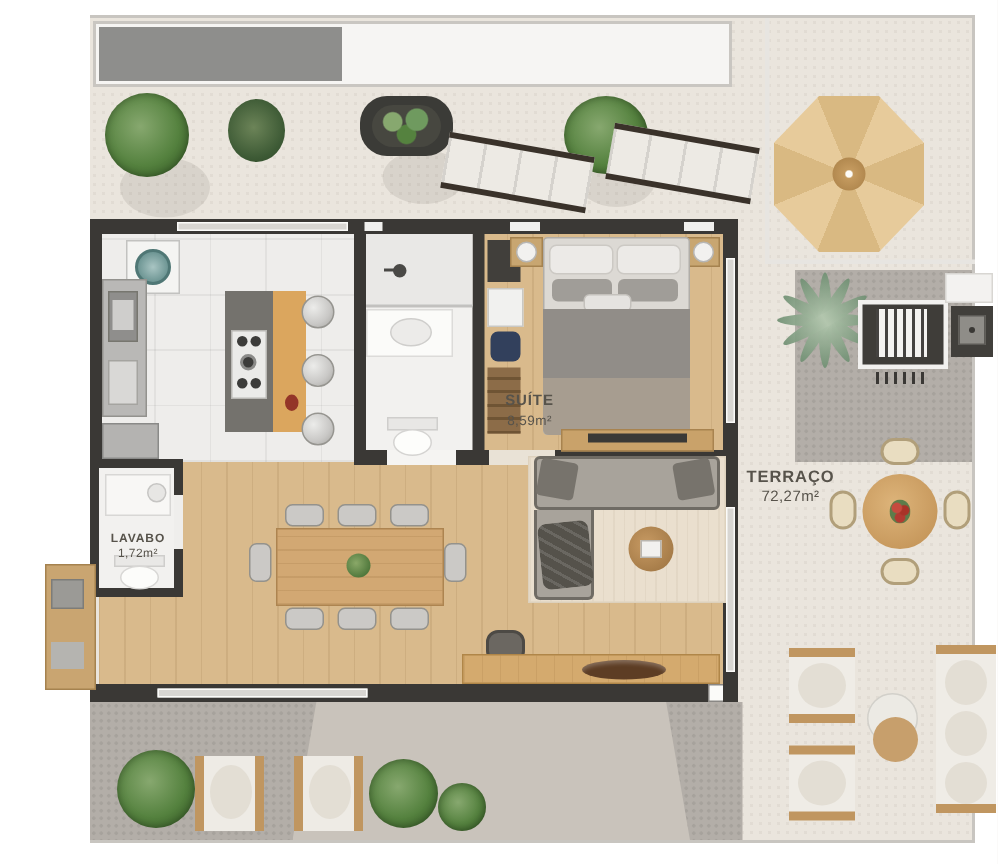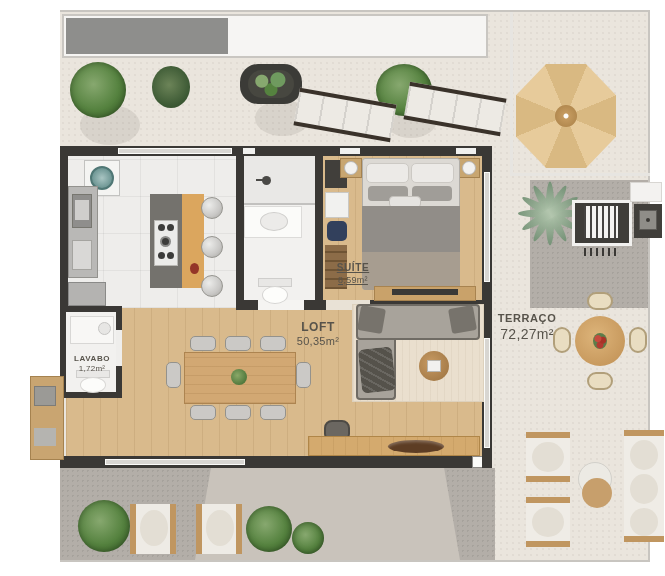--- a/index.html
+++ b/index.html
@@ -224,30 +224,26 @@
   <div class="abs cushion" style="left:630px;top:508px;width:28px;height:28px;"></div>
 
   <div class="abs bush" style="left:78px;top:500px;width:52px;height:52px;"></div>
   <div class="abs armchair-v" style="left:130px;top:504px;width:46px;height:50px;"></div>
   <div class="abs cushion" style="left:140px;top:510px;width:28px;height:36px;"></div>
   <div class="abs armchair-v" style="left:196px;top:504px;width:46px;height:50px;"></div>
   <div class="abs cushion" style="left:206px;top:510px;width:28px;height:36px;"></div>
   <div class="abs bush" style="left:246px;top:506px;width:46px;height:46px;"></div>
   <div class="abs bush" style="left:292px;top:522px;width:32px;height:32px;"></div>
 
-  <div class="abs label" style="left:320px;top:262px;width:66px;font-size:10px;text-decoration:underline;">
+  <div class="abs label" style="left:320px;top:262px;width:66px;font-size:10px;">
     <span>SUÍTE</span>
     <span class="area" style="font-size:9px;">8,59m²</span>
   </div>
-  <div class="abs label" style="left:278px;top:320px;width:80px;font-size:12px;">
-    <span>LOFT</span>
-    <span class="area" style="font-size:11px;">50,35m²</span>
-  </div>
   <div class="abs label" style="left:487px;top:312px;width:80px;font-size:11px;">
     <span>TERRAÇO</span>
-    <span class="area" style="font-size:14px;">72,27m²</span>
+    <span class="area" style="font-size:10px;">72,27m²</span>
   </div>
   <div class="abs label" style="left:60px;top:354px;width:64px;font-size:8px;">
     <span>LAVABO</span>
     <span class="area" style="font-size:8px;">1,72m²</span>
   </div>
 
 </div>
 
 </body></html>

